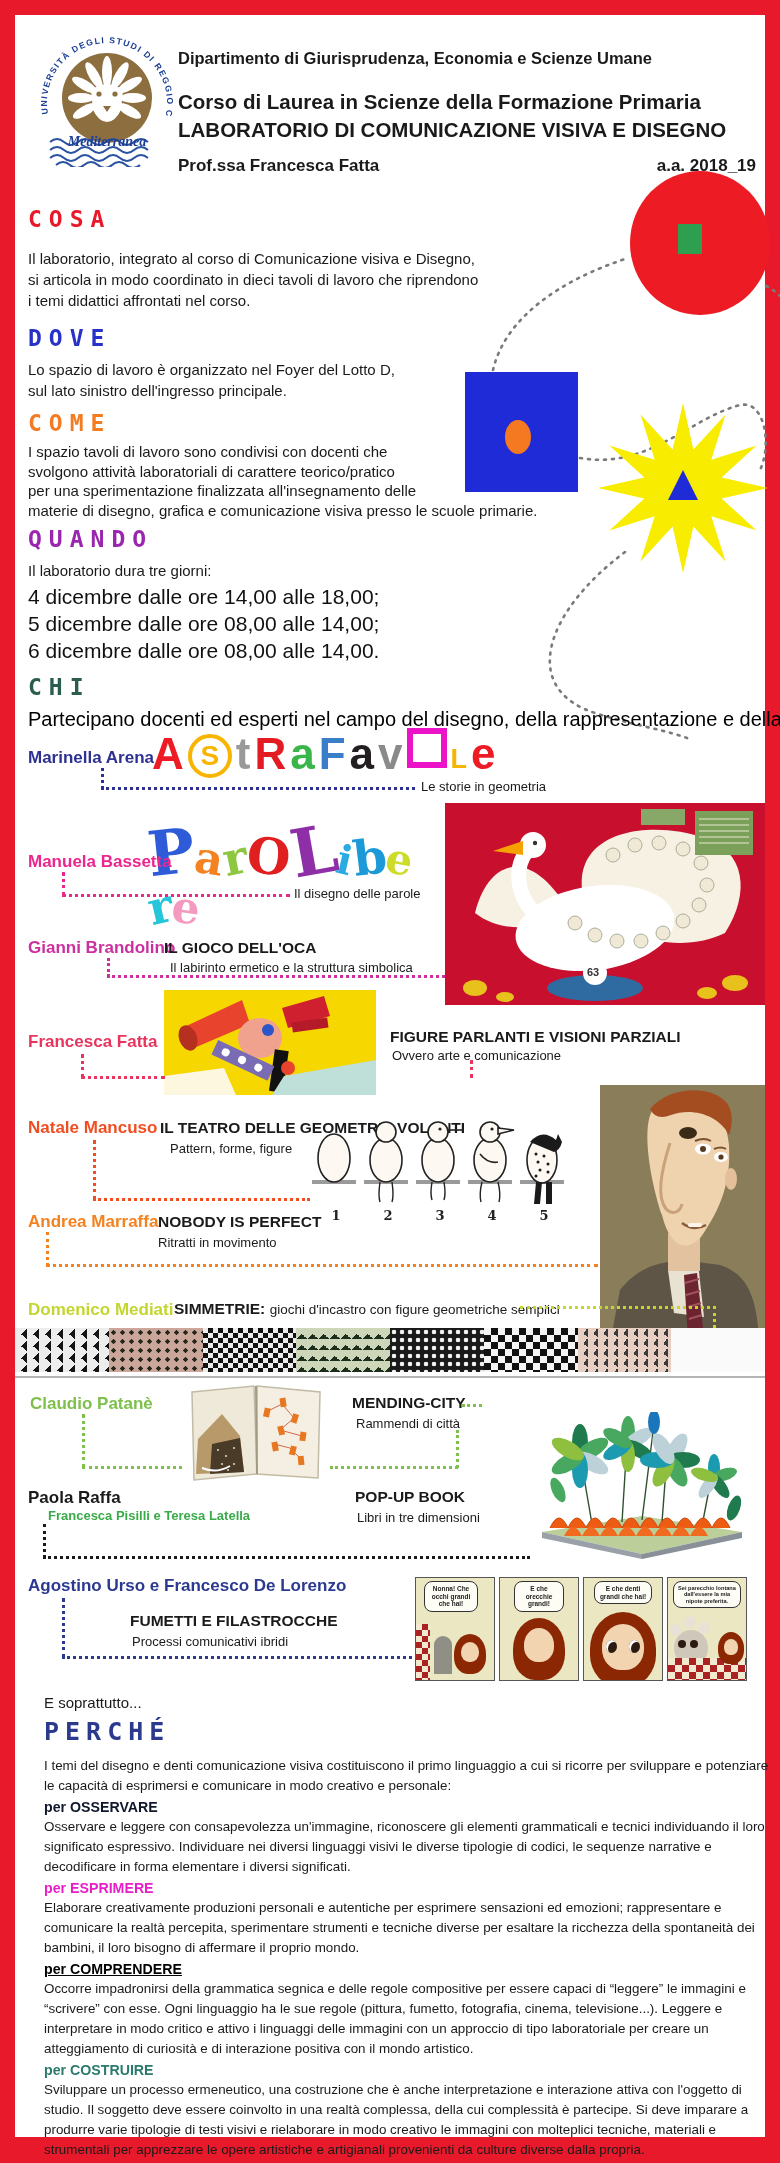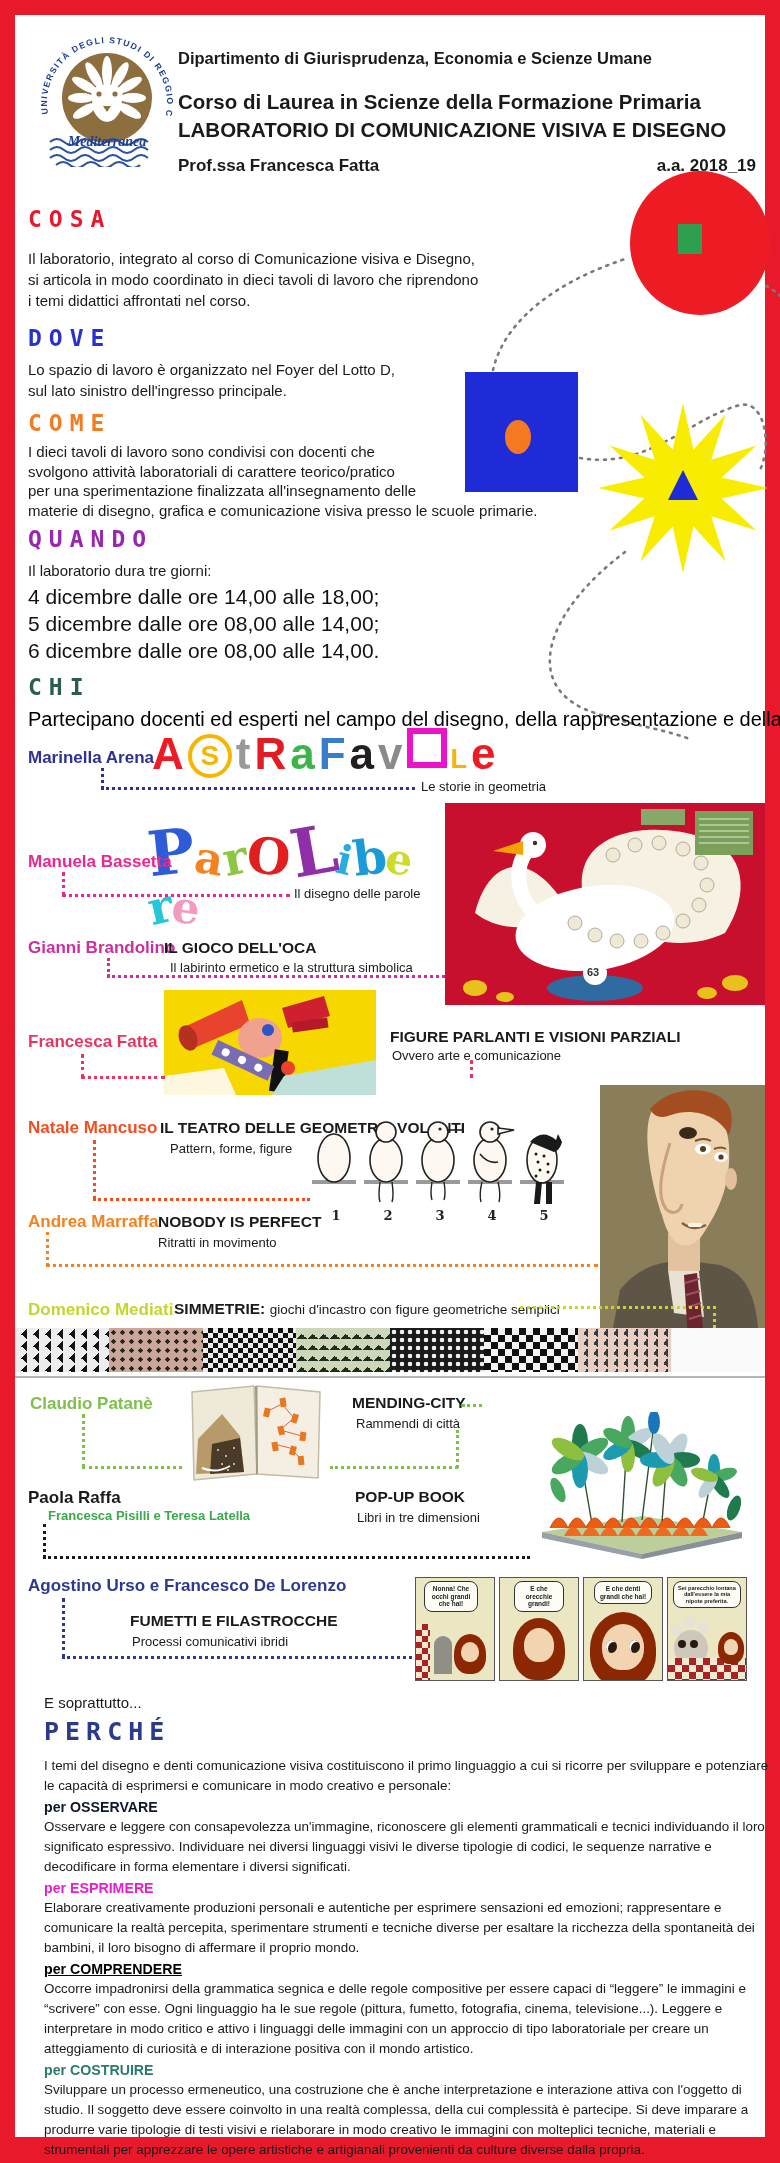--- a/index.html
+++ b/index.html
@@ -121,21 +121,21 @@
   </div>
 
   <div class="abs hline" style="left: 28px; top: 325px; color: rgb(40, 50, 200);">DOVE</div>
   <div class="abs body-txt" style="left:28px;top:359px;">
     <div>Lo spazio di lavoro è organizzato nel Foyer del Lotto D,</div>
     <div>sul lato sinistro dell'ingresso principale.</div>
   </div>
 
   <div class="abs hline" style="left: 28px; top: 410px; color: rgb(244, 123, 32);">COME</div>
   <div class="abs body-txt" style="left:28px;top:442px;line-height:19.5px;">
-    <div>I dieci tavoli di lavoro sono condivisi con docenti che</div>
+    <div>I spazio tavoli di lavoro sono condivisi con docenti che</div>
     <div>svolgono attività laboratoriali di carattere teorico/pratico</div>
     <div>per una sperimentazione finalizzata all'insegnamento delle</div>
     <div>materie di disegno, grafica e comunicazione visiva presso le scuole primarie.</div>
   </div>
 
   <div class="abs hline" style="left: 28px; top: 526px; color: rgb(154, 38, 176);">QUANDO</div>
   <div class="abs body-txt" style="left:28px;top:560px;">Il laboratorio dura tre giorni:</div>
   <div class="abs sched" style="left:28px;top:583px;">
     <div>4 dicembre dalle ore 14,00 alle 18,00;</div>
     <div>5 dicembre dalle ore 08,00 alle 14,00;</div>

